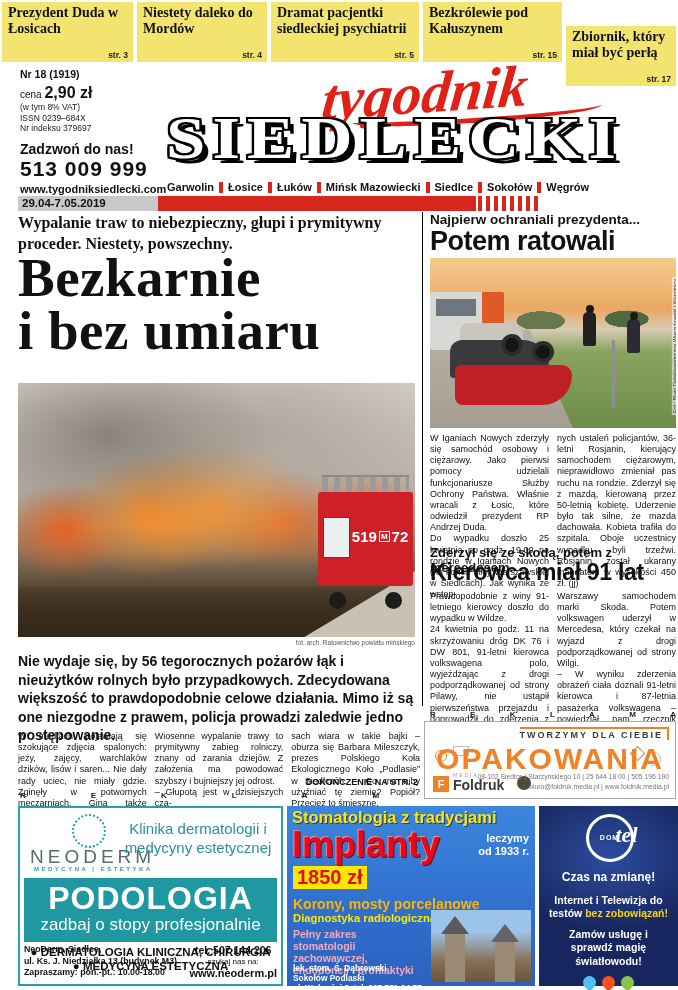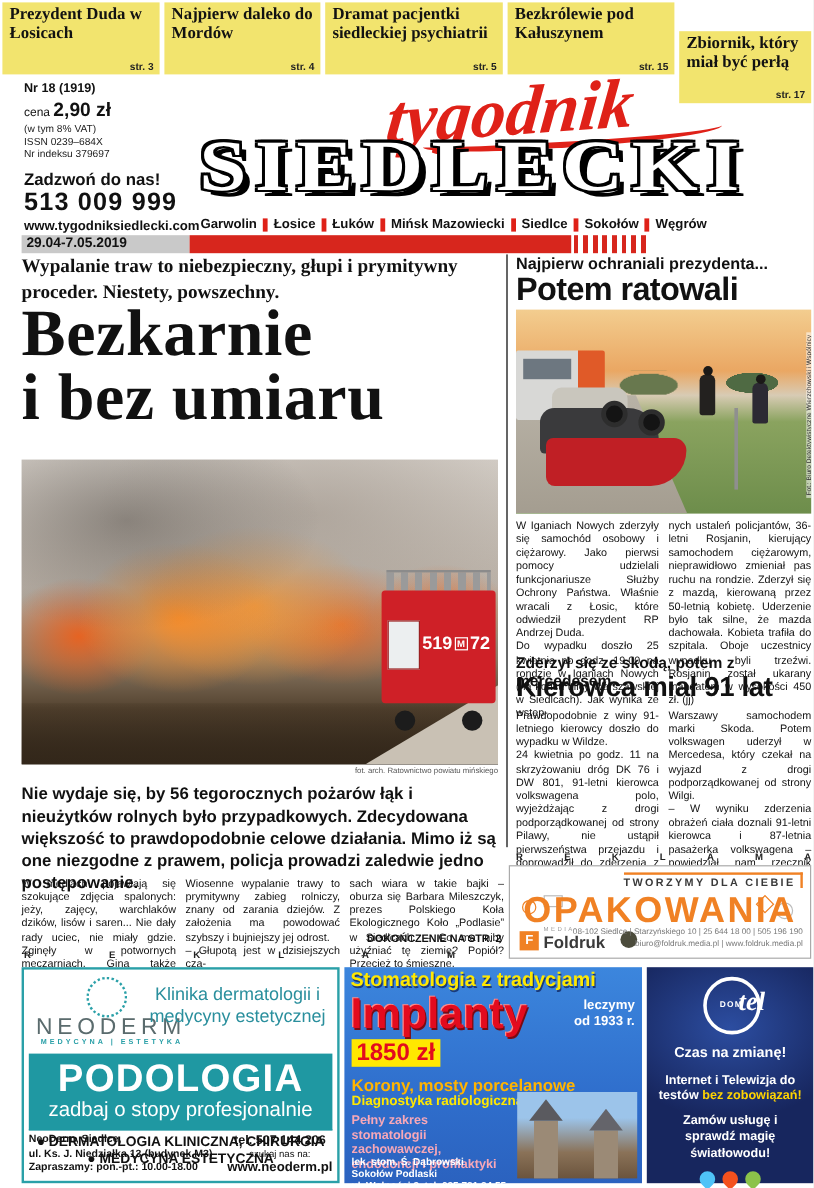--- a/index.html
+++ b/index.html
@@ -191,21 +191,21 @@
 </head>
 <body>
 
 <div id="page">
 
   <div class="abs teaser" id="t1">
     <div class="teaser-title">Prezydent Duda w Łosicach</div>
     <div class="teaser-page">str. 3</div>
   </div>
   <div class="abs teaser" id="t2">
-    <div class="teaser-title">Najpierw daleko do Mordów</div>
+    <div class="teaser-title">Niestety daleko do Mordów</div>
     <div class="teaser-page">str. 4</div>
   </div>
   <div class="abs teaser" id="t3">
     <div class="teaser-title">Dramat pacjentki siedleckiej psychiatrii</div>
     <div class="teaser-page">str. 5</div>
   </div>
   <div class="abs teaser" id="t4">
     <div class="teaser-title">Bezkrólewie pod Kałuszynem</div>
     <div class="teaser-page">str. 15</div>
   </div>

